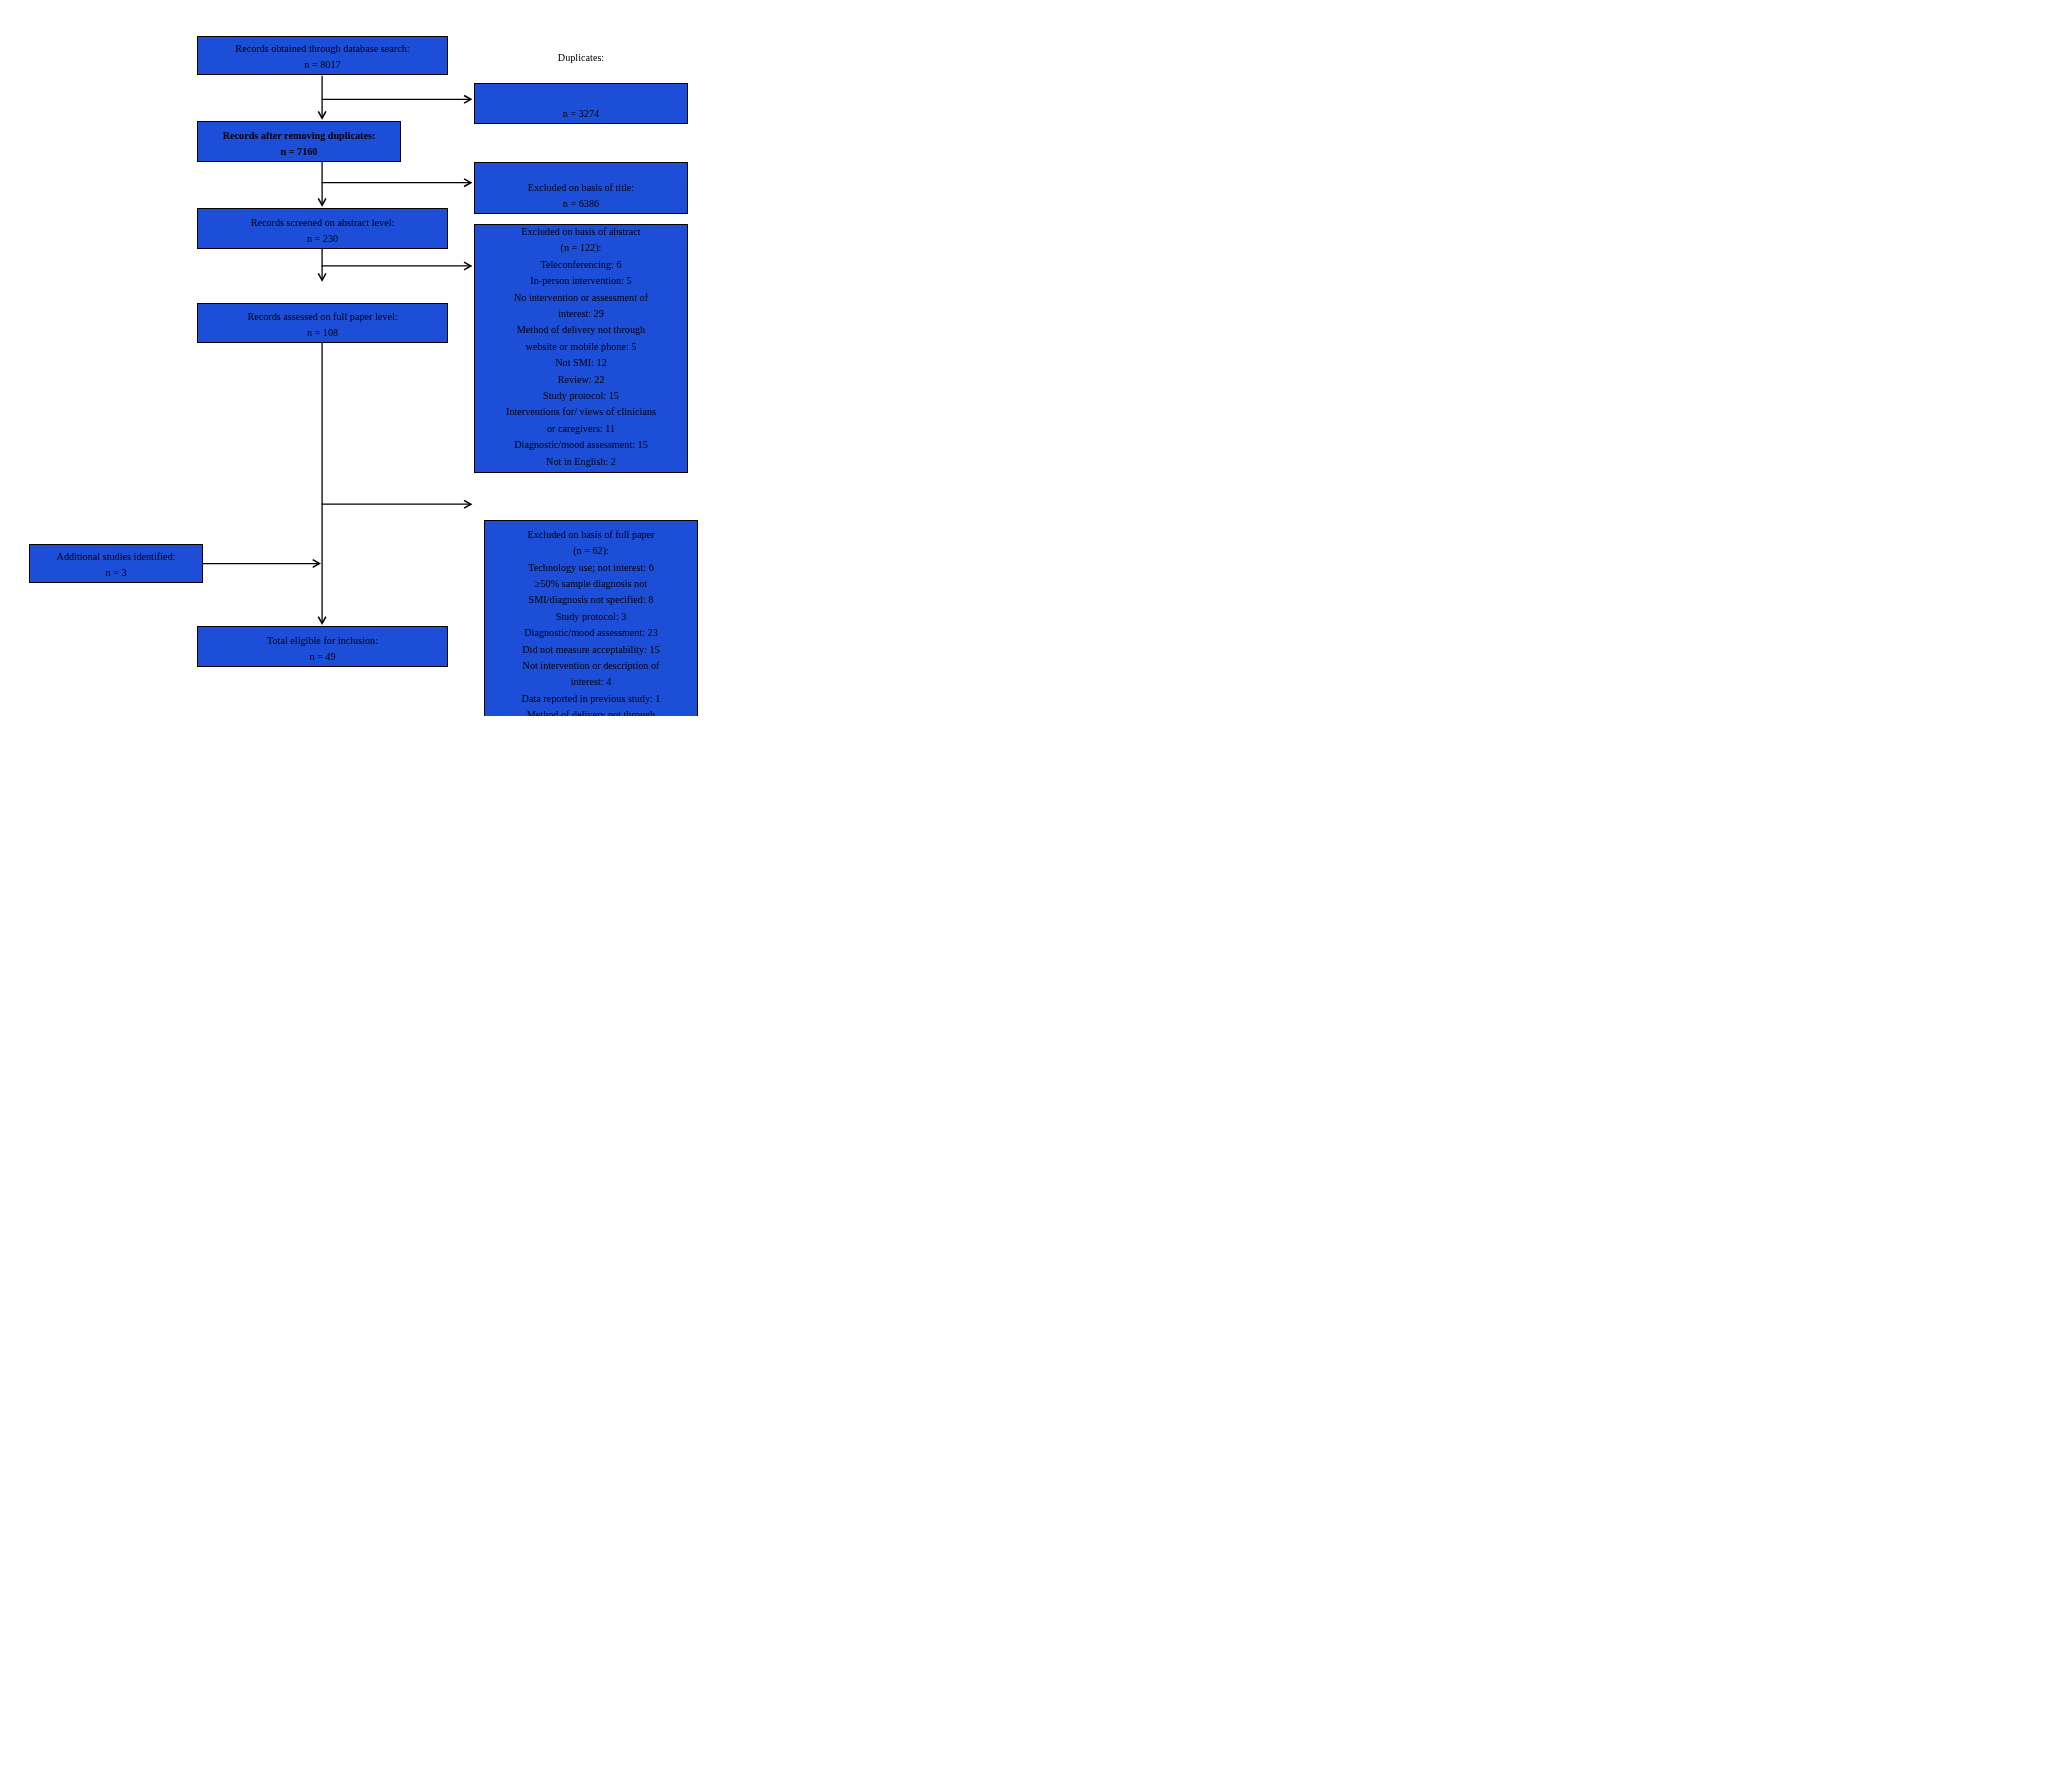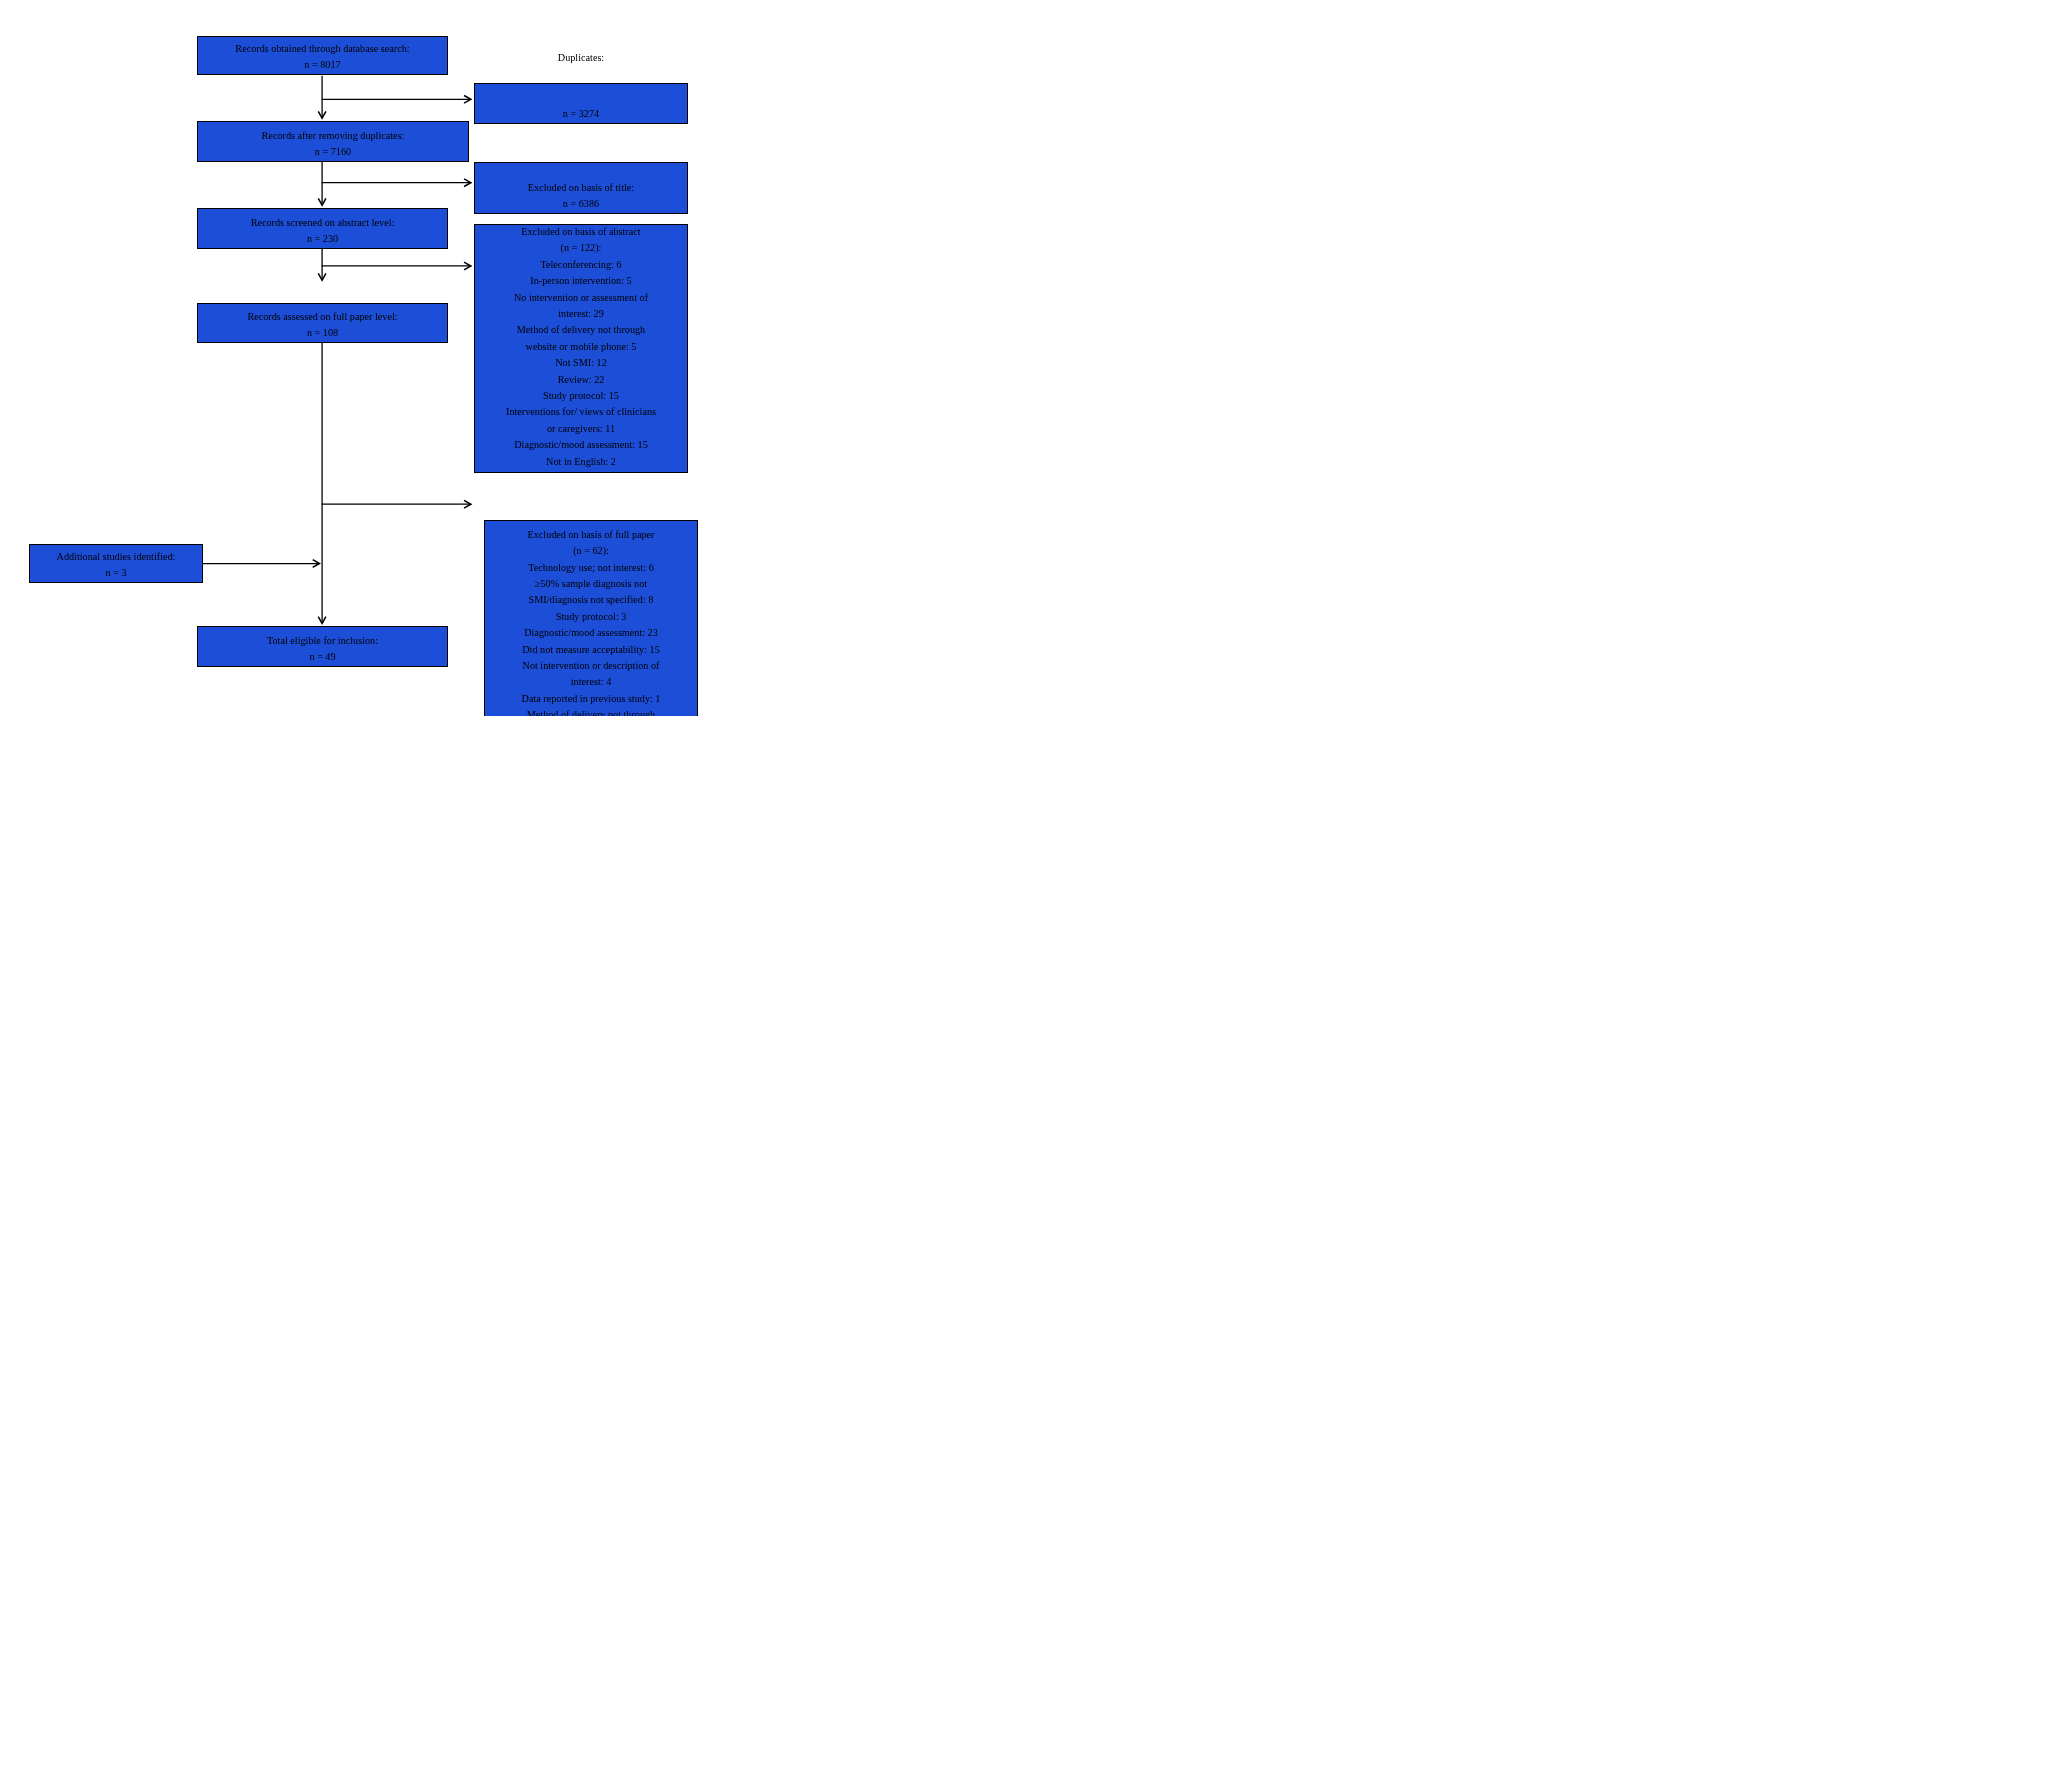--- a/index.html
+++ b/index.html
@@ -32,21 +32,21 @@
     font-size: 10.2px;
     line-height: 16px;
     box-sizing: border-box;
     padding: 1px 3.1px;
   }
   .box .ln { width: 100%; }
   .big { line-height: 16.4px; padding: 2px 4.1px; }
 
   
   #box-records-obtained   { left: 197px; top: 36px;   width: 251px; height: 39px; }
-  #box-after-duplicates   { left: 197px; top: 121px;  width: 272px; height: 41px; }
+  #box-after-duplicates   { left: 197px; top: 121px;  width: 204px; height: 41px; font-weight: bold; }
   #box-abstract-level     { left: 197px; top: 208px;  width: 251px; height: 41px; }
   #box-full-paper-level   { left: 197px; top: 283px;  width: 251px; height: 40px; margin-top: 20px; }
   #box-total-eligible     { left: 197px; top: 626px; width: 251px; height: 41px; font-family: Liberation Serif, serif; }
   #box-additional-studies { left: 29px;  top: 544px; width: 174px; height: 39px; }
 
   
   #box-duplicates         { left: 474px; top: 83px;  width: 214px; height: 41px; gap: 40px; }
   #box-excluded-title     { left: 474px; top: 162px;  width: 214px; height: 52px; }
   #box-excluded-abstract  { left: 474px; top: 224px;  width: 214px; height: 249px; }
   #box-excluded-fullpaper { left: 484px; top: 488px;  width: 214px; height: 223px; margin-top: 32px; }

